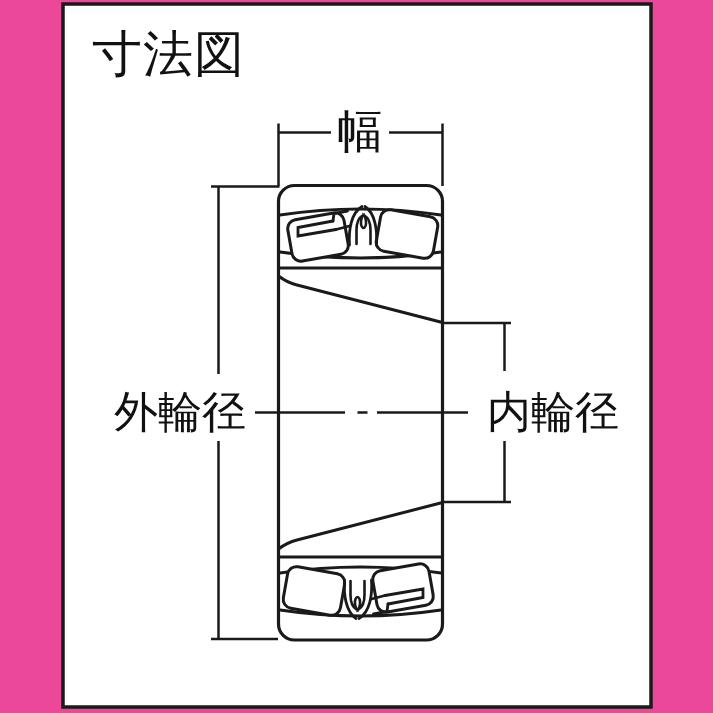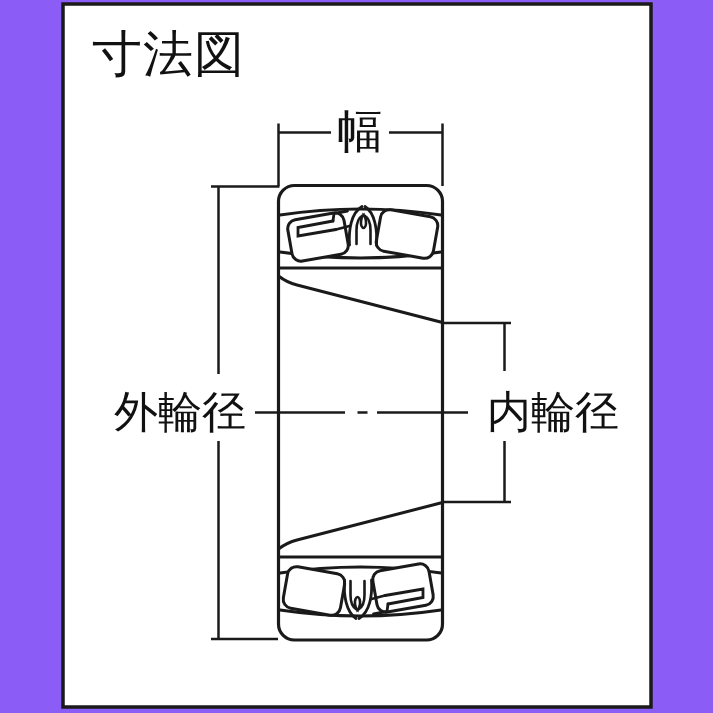--- a/index.html
+++ b/index.html
@@ -4,21 +4,21 @@
 <style>
   html, body {
     margin: 0;
     padding: 0;
     background: #ffffff;
   }
   .stage {
     position: relative;
     width: 713px;
     height: 713px;
-    background: #8b5cf6;
+    background: #ec4899;
     font-family: "DejaVu Sans", sans-serif;
   }
   svg text {
     font-family: "DejaVu Sans", sans-serif;
     fill: #111111;
     font-weight: 500;
   }
   .title-text  { font-size: 50px; letter-spacing: 1px; }
   .dim-text    { font-size: 44px; }
   .width-text  { font-size: 46px; }

